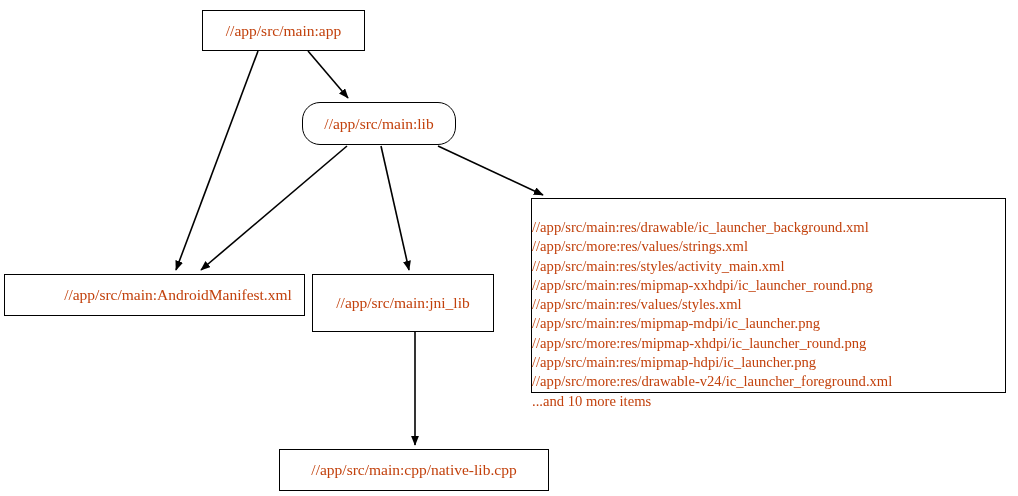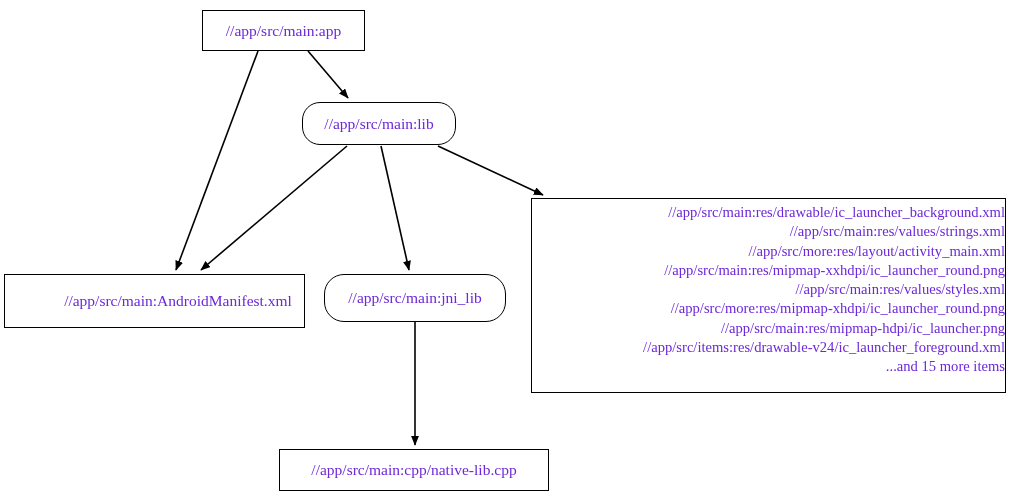--- a/index.html
+++ b/index.html
@@ -24,30 +24,30 @@
     pointer-events: none;
   }
   .node {
     position: absolute;
     box-sizing: border-box;
     border: 1px solid #000000;
     background: #ffffff;
     display: flex;
     align-items: center;
     justify-content: center;
-    color: #6d28d9;
+    color: #c2410c;
     font-size: 15.5px;
     line-height: 1.0;
     white-space: nowrap;
   }
   .node.multiline {
     display: block;
     white-space: normal;
-    text-align: right;
-    padding-top: 4px;
+    text-align: left;
+    padding-top: 19px;
   }
   .node.multiline .line {
     display: block;
     font-size: 14.6px;
     line-height: 19.3px;
     white-space: nowrap;
   }
 </style>
 </head>
 <body>
@@ -71,31 +71,32 @@
 
     <line x1="438" y1="146" x2="543" y2="195" stroke="#000000" stroke-width="1.6" marker-end="url(#arrow)"></line>
 
     <line x1="415" y1="317" x2="415" y2="445" stroke="#000000" stroke-width="1.6" marker-end="url(#arrow)"></line>
   </svg>
 
   <div class="node" id="node-app" style="left: 202px; top: 10px; width: 163px; height: 41px;">//app/src/main:app</div>
 
   <div class="node" id="node-lib" style="left: 302px; top: 102px; width: 154px; height: 43px; border-radius: 18px;">//app/src/main:lib</div>
 
-  <div class="node" id="node-manifest" style="left: 4px; top: 274px; width: 301px; height: 54px; padding-left: 47px;">//app/src/main:AndroidManifest.xml</div>
+  <div class="node" id="node-manifest" style="left: 4px; top: 274px; width: 301px; height: 42px; padding-left: 47px;">//app/src/main:AndroidManifest.xml</div>
 
-  <div class="node" id="node-jni-lib" style="left: 324px; top: 274px; width: 182px; height: 48px; border-radius: 20px;">//app/src/main:jni_lib</div>
+  <div class="node" id="node-jni-lib" style="left: 312px; top: 274px; width: 182px; height: 58px;">//app/src/main:jni_lib</div>
 
   <div class="node" id="node-native-lib" style="left: 279px; top: 449px; width: 270px; height: 42px; text-align: right;">//app/src/main:cpp/native-lib.cpp</div>
 
   <div class="node multiline" id="node-resources" style="left: 531px; top: 198px; width: 475px; height: 195px;">
       <span class="line">//app/src/main:res/drawable/ic_launcher_background.xml</span>
-      <span class="line">//app/src/main:res/values/strings.xml</span>
-      <span class="line">//app/src/more:res/layout/activity_main.xml</span>
+      <span class="line">//app/src/more:res/values/strings.xml</span>
+      <span class="line">//app/src/main:res/styles/activity_main.xml</span>
       <span class="line">//app/src/main:res/mipmap-xxhdpi/ic_launcher_round.png</span>
       <span class="line">//app/src/main:res/values/styles.xml</span>
+      <span class="line">//app/src/main:res/mipmap-mdpi/ic_launcher.png</span>
       <span class="line">//app/src/more:res/mipmap-xhdpi/ic_launcher_round.png</span>
       <span class="line">//app/src/main:res/mipmap-hdpi/ic_launcher.png</span>
-      <span class="line">//app/src/items:res/drawable-v24/ic_launcher_foreground.xml</span>
-      <span class="line">...and 15 more items</span>
+      <span class="line">//app/src/more:res/drawable-v24/ic_launcher_foreground.xml</span>
+      <span class="line">...and 10 more items</span>
     </div>
 
 </div>
 
 </body></html>

